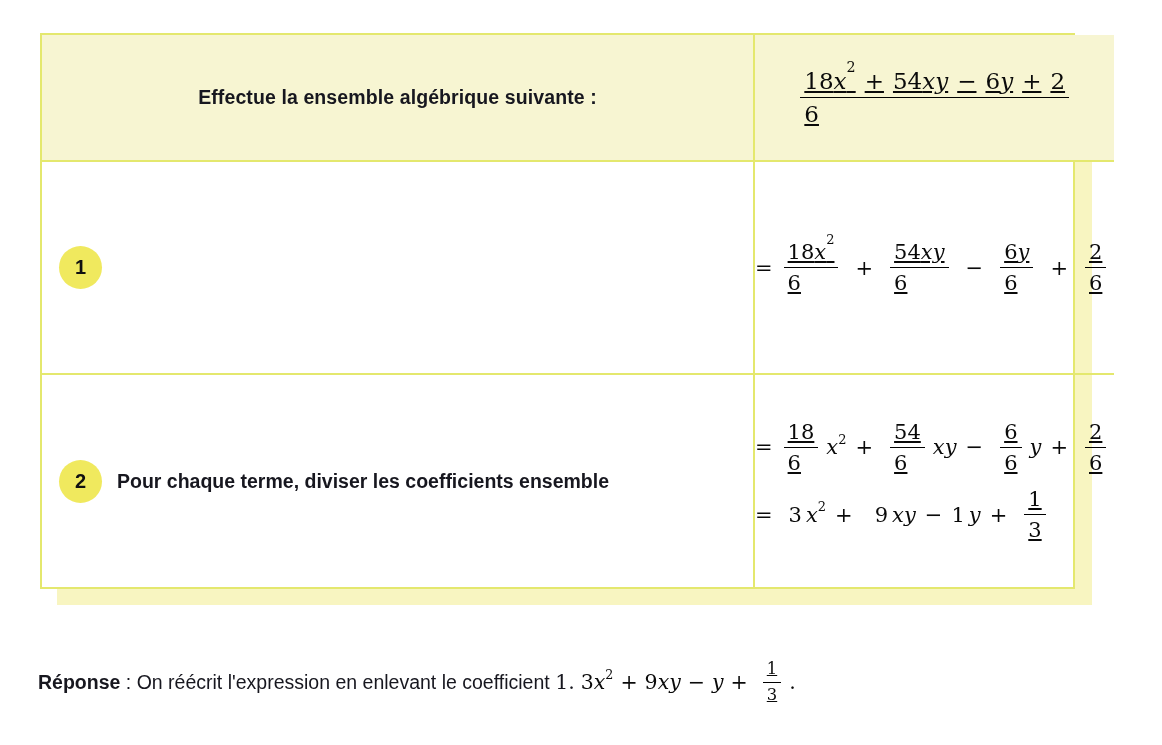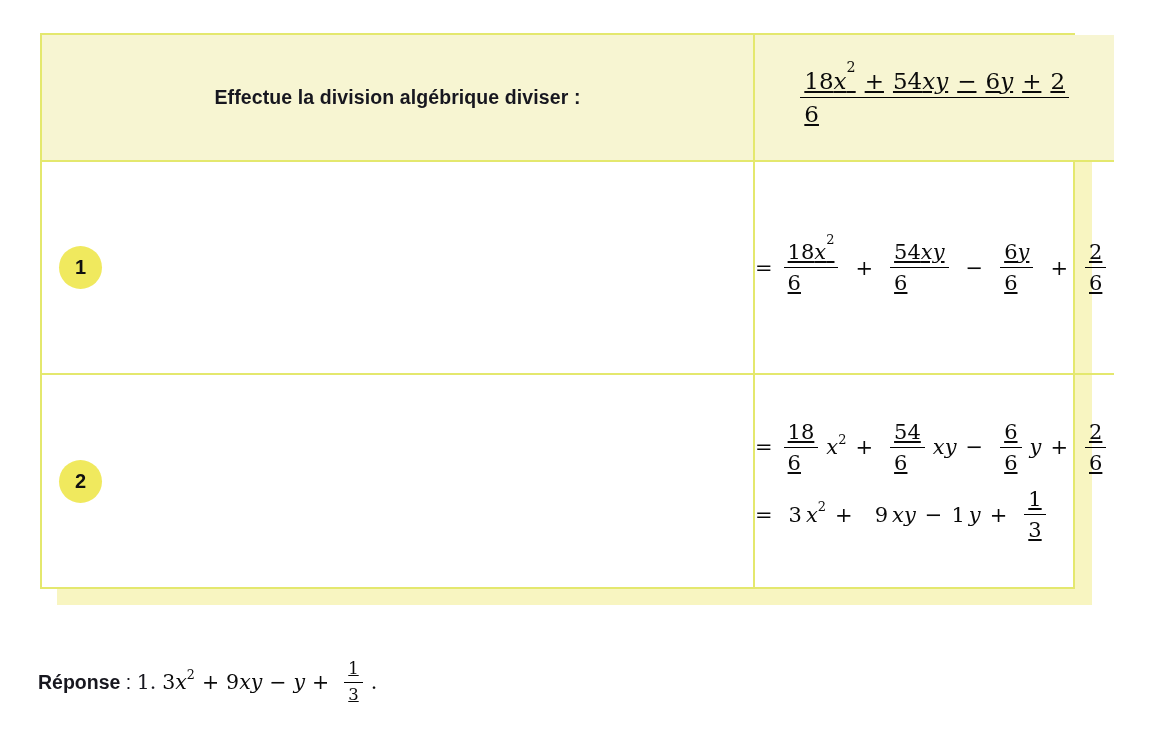--- a/index.html
+++ b/index.html
@@ -76,21 +76,21 @@
   .answer .m-o{margin:0 7px;}
 </style>
 </head>
 <body>
 
 <div class="table-shadow"></div>
 
 <div class="worksheet">
 
   <div class="cell header-cell r-bottom">
-    <div class="prompt">Effectue la division algébrique diviser :</div>
+    <div class="prompt">Effectue la ensemble algébrique suivante :</div>
   </div>
   <div class="cell header-cell c-right r-bottom math-cell">
     <span class="math fs-head">
         <span class="frac">
           <span class="num"><span class="m-n">18</span><span class="m-v">x</span><span class="m-s">2</span><span class="m-o">+</span><span class="m-n">54</span><span class="m-v">xy</span><span class="m-o">−</span><span class="m-n">6</span><span class="m-v">y</span><span class="m-o">+</span><span class="m-n">2</span></span>
           <span class="den"><span class="m-n">6</span></span>
         </span>
       </span>
   </div>
 
@@ -117,20 +117,21 @@
         <span class="m-o">+</span>
         <span class="frac">
           <span class="num"><span class="m-n">2</span></span>
           <span class="den"><span class="m-n">6</span></span>
         </span>
       </span>
   </div>
 
   <div class="cell step-cell">
     <div class="badge">2</div>
+    <div class="step-label">Pour chaque terme, diviser les coefficients ensemble</div>
   </div>
   <div class="cell c-right math-cell">
     <div class="eq-stack">
       <span class="math fs-step">
           <span class="m-eq">=</span>
           <span class="frac">
             <span class="num"><span class="m-n">18</span></span>
             <span class="den"><span class="m-n">6</span></span>
           </span>
           <span class="m-v">x</span>
@@ -175,20 +176,21 @@
             <span class="den"><span class="m-n">3</span></span>
           </span>
         </span>
     </div>
   </div>
 </div>
 
 <div class="answer">
   <span class="bold">Réponse</span>
     <span style="white-space:pre;"> : </span>
+    <span style="white-space:pre;">On réécrit l'expression en enlevant le coefficient </span>
     <span class="coeff">1.</span>
   <span class="math">
       <span class="m-n">3</span>
       <span class="m-v">x</span>
       <span class="m-s">2</span>
       <span class="m-o">+</span>
       <span class="m-n">9</span>
       <span class="m-v">xy</span>
       <span class="m-o">−</span>
       <span class="m-v">y</span>

